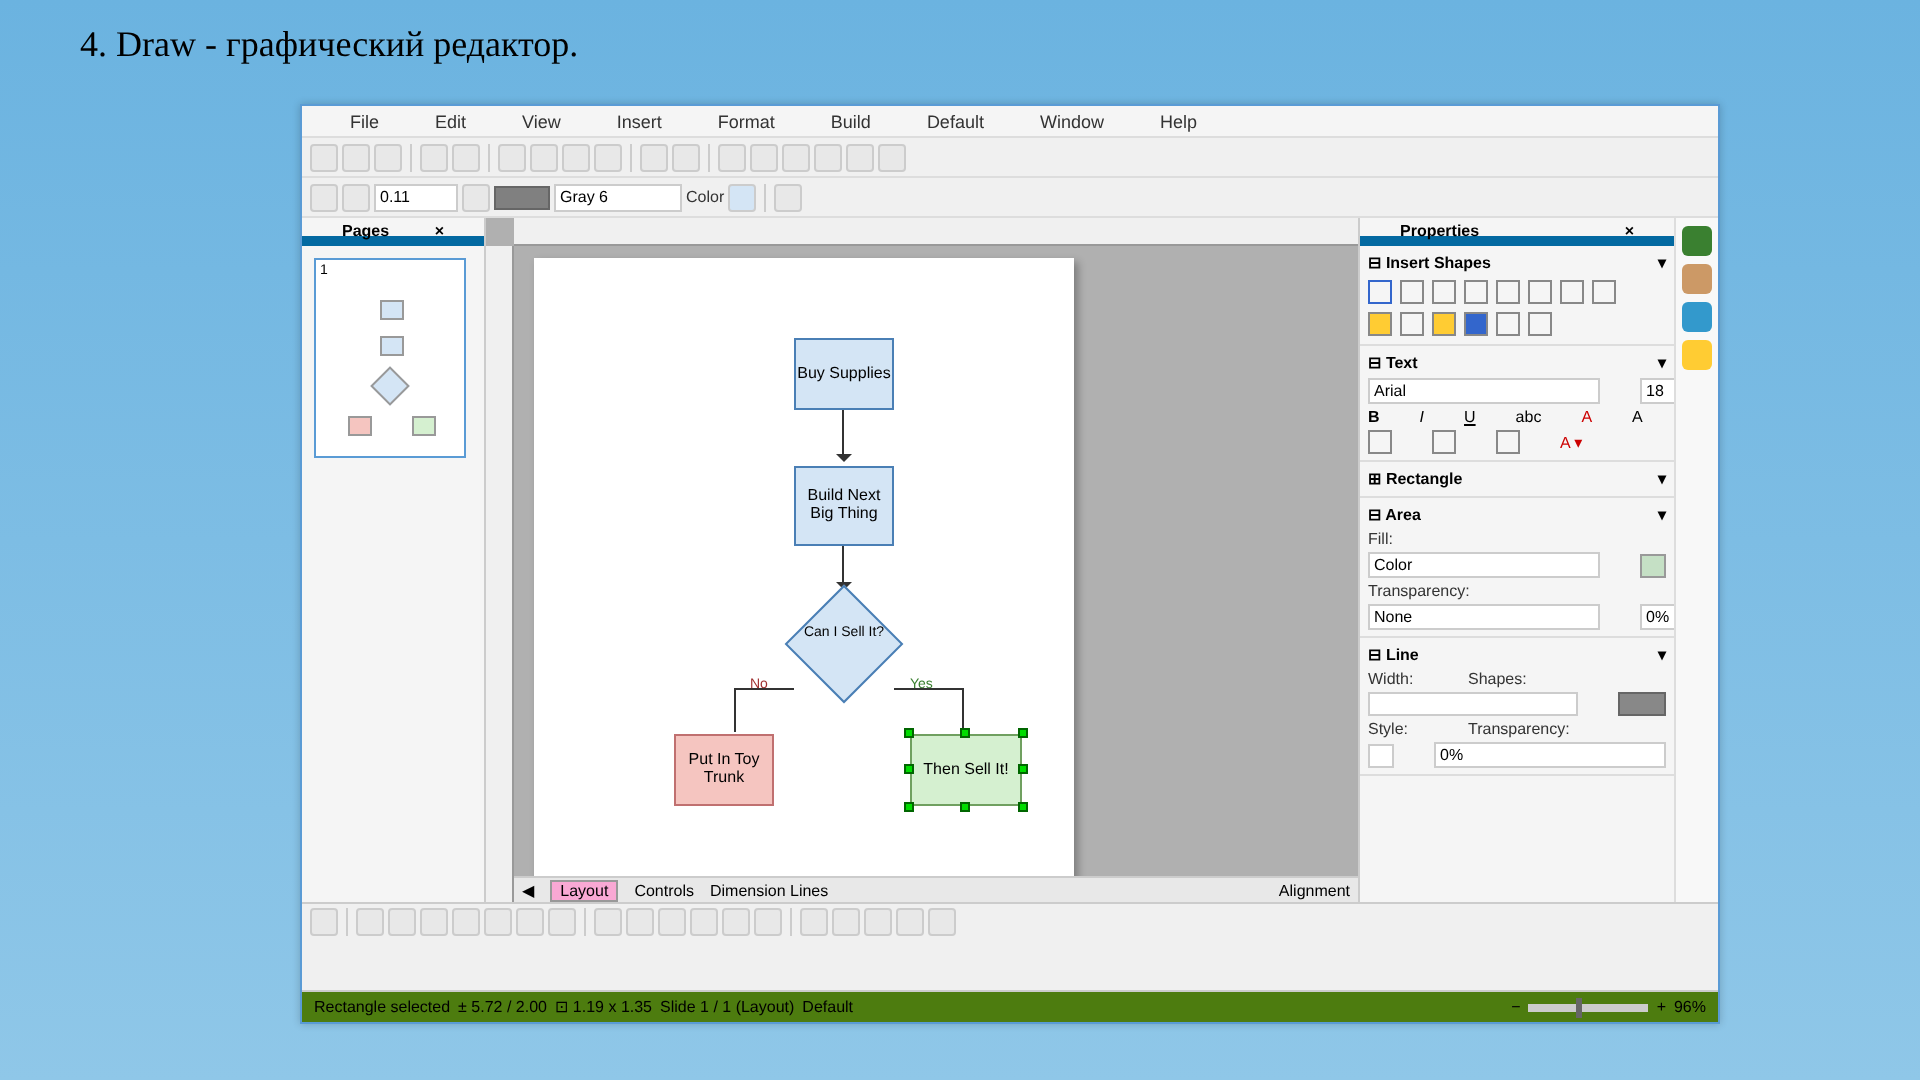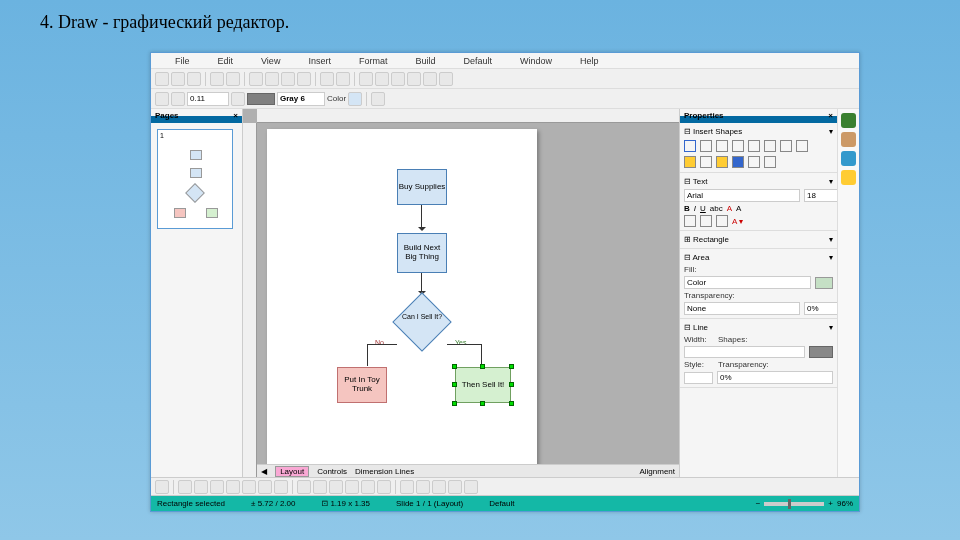--- a/index.html
+++ b/index.html
@@ -58,21 +58,21 @@
   .tb-color { width: 28px; height: 12px; background: #808080; border: 1px solid #666; }
   .tb-text { font-size: 8px; color: #333; }
   .main-area { flex: 1; display: flex; overflow: hidden; }
   .pages-panel {
     width: 92px; background: #f5f5f5;
     border-right: 1px solid #ccc;
     display: flex; flex-direction: column;
   }
   .panel-header {
     height: 14px; font-size: 8px; font-weight: bold;
-    padding: 2px 4px; border-bottom: 7px solid #0369a1;
+    padding: 2px 20px; border-bottom: 5px solid #0369a1;
     display: flex; justify-content: space-between;
   }
   .page-thumb {
     margin: 6px; width: 76px; height: 100px;
     background: #fff; border: 1px solid #5a9bd5;
     position: relative;
   }
   .thumb-mini { position: absolute; border: 1px solid #999; }
   .canvas-area {
     flex: 1; background: #b0b0b0;
@@ -105,38 +105,38 @@
   }
   .flow-arrow { position: absolute; background: #333; }
   .sel-handle { position: absolute; width: 5px; height: 5px; background: #0d0; border: 1px solid #060; }
   .panel-right {
     width: 180px; background: #f5f5f5;
     border-left: 1px solid #ccc;
     display: flex;
   }
   .props { flex: 1; display: flex; flex-direction: column; font-size: 8px; overflow: hidden; }
   .props-section { border-bottom: 1px solid #ddd; padding: 2px 4px; }
-  .props-title { font-size: 8px; font-weight: normal; display: flex; justify-content: space-between; align-items: center; padding: 2px 0;}
+  .props-title { font-size: 8px; font-weight: bold; display: flex; justify-content: space-between; align-items: center; padding: 2px 0;}
   .shape-row { display: flex; gap: 4px; padding: 2px 0; flex-wrap: wrap; }
   .shape-ico { width: 12px; height: 12px; border: 1px solid #888; }
-  .props-row { display: flex; gap: 4px; align-items: center; padding: 1px 0; }
+  .props-row { display: flex; gap: 20px; align-items: center; padding: 1px 0; }
   .props-input { flex: 1; height: 13px; border: 1px solid #ccc; background: #fff; font-size: 8px; padding: 0 2px; }
   .props-label { font-size: 8px; color: #333; min-width: 30px;}
   .side-icons {
     width: 22px; background: #f8f8f8; border-left: 1px solid #ddd;
     display: flex; flex-direction: column; align-items: center; gap: 4px; padding-top: 4px;
   }
   .side-icon { width: 15px; height: 15px; border-radius: 3px; }
   .bottom-toolbar {
     height: 18px; background: #f0f0f0; border-top: 1px solid #ccc;
     display: flex; align-items: center; padding: 0 4px; gap: 2px;
   }
   .statusbar {
-    height: 16px; background: #14b8a6; border-top: 1px solid #ccc;
-    display: flex; align-items: center; font-size: 8px; padding: 0 6px; gap: 26px;
+    height: 16px; background: #4d7c0f; border-top: 1px solid #ccc;
+    display: flex; align-items: center; font-size: 8px; padding: 0 6px; gap: 4px; margin-top: 26px;
   }
   .edge-label { position: absolute; font-size: 7px; }
 </style>
 </head>
 <body>
 
 <div class="caption">4. Draw - графический редактор.</div>
 
 <div class="window">
 
@@ -175,21 +175,21 @@
     <div class="tb-icon"></div>
     <div class="tb-icon"></div>
   </div>
 
   <div class="toolbar">
     <div class="tb-icon"></div>
     <div class="tb-icon"></div>
     <input class="tb-input" value="0.11" style="">
     <div class="tb-icon"></div>
     <div class="tb-color"></div>
-    <input class="tb-input" style="width: 48px; font-weight: bold;" value="Gray 6">
+    <input class="tb-input" style="width: 64px;" value="Gray 6">
     <span class="tb-text">Color</span>
     <div class="tb-icon" style="background:#d4e5f5"></div>
     <div class="tb-sep"></div>
     <div class="tb-icon"></div>
   </div>
 
   <div class="main-area">
     <div class="pages-panel">
       <div class="panel-header">
         <span>Pages</span>

